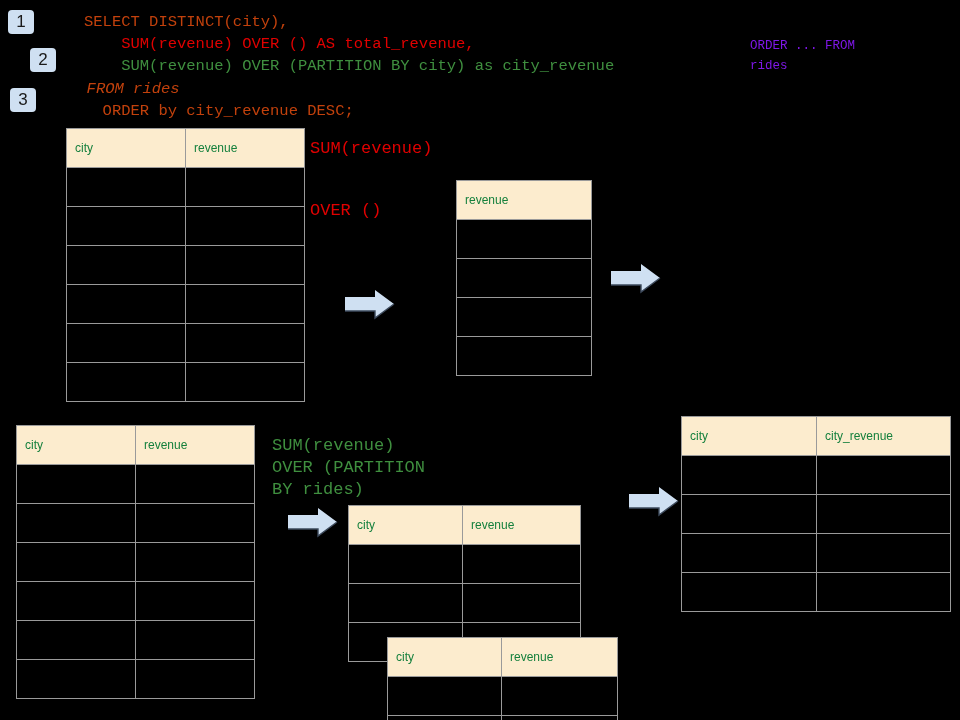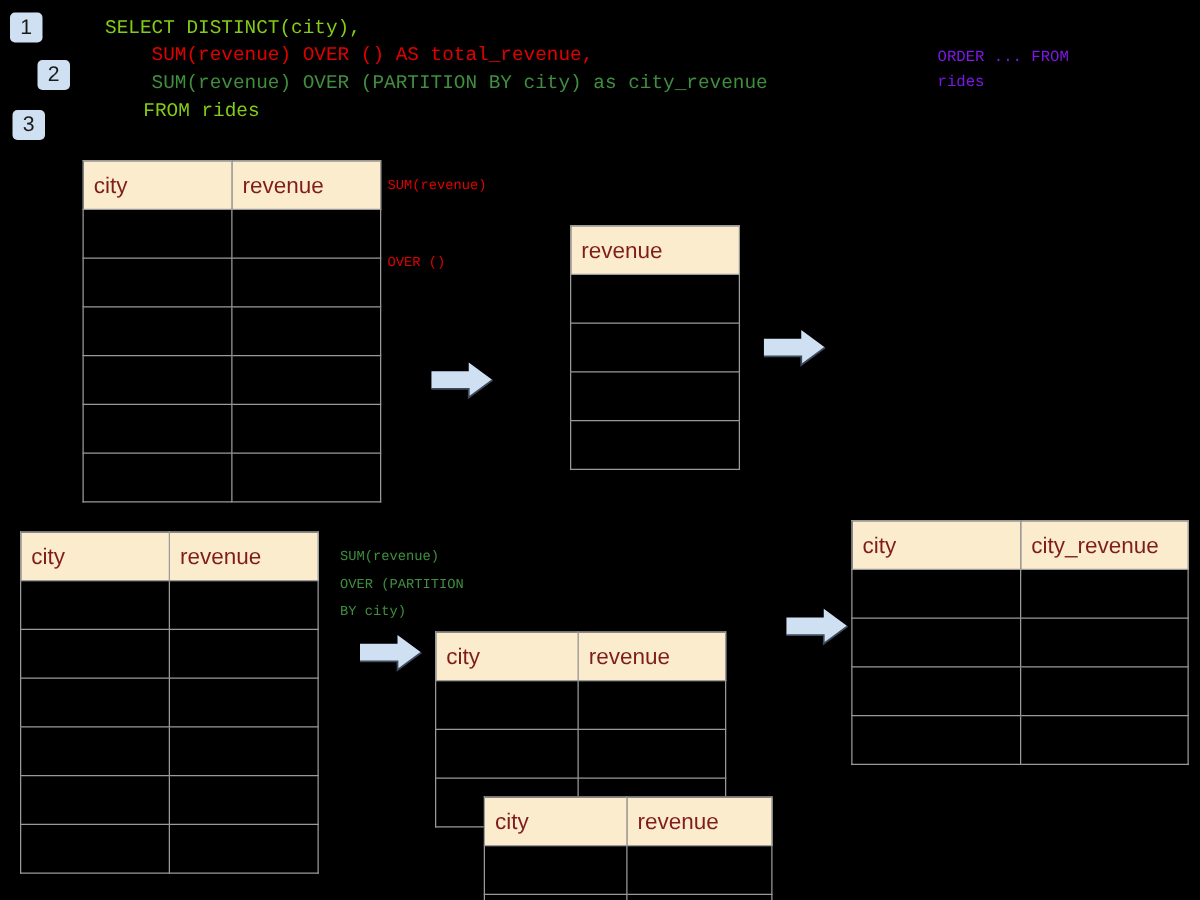--- a/index.html
+++ b/index.html
@@ -32,62 +32,62 @@
 
   
   .code {
     position: absolute;
     font-family: "Liberation Mono", monospace;
     font-size: 15.5px;
     line-height: 22px;
     white-space: pre;
     letter-spacing: 0px;
   }
-  .c-purple { color: #84cc16; }
+  .c-purple { color: #c2410c; }
   .c-red    { color: #e00000; }
   .c-green  { color: #3f8f3f; }
 
   .side-note {
     position: absolute;
     font-family: "Liberation Mono", monospace;
     font-size: 12.5px;
     line-height: 19px;
     white-space: pre;
     color: #7f17e8;
   }
 
   
   .annot {
     position: absolute;
     font-family: "Liberation Mono", monospace;
-    font-size: 11px;
+    font-size: 17px;
     line-height: 22px;
     white-space: pre;
   }
 
   
   .tbl {
     position: absolute;
     border-collapse: collapse;
     table-layout: fixed;
     background: #000000;
   }
   .tbl td {
     border: 1px solid #9a9a9a;
     padding: 0;
     height: 38px;
     background: #000000;
   }
   .tbl th {
     border: 1px solid #9a9a9a;
     background: #fcecce;
-    color: #7f1d1d;
+    color: #15803d;
     font-family: "Liberation Sans", sans-serif;
     font-weight: normal;
-    font-size: 18px;
+    font-size: 12px;
     text-align: left;
     padding: 0 0 0 8px;
     height: 38px;
   }
 
   
   .arrow {
     position: absolute;
   }
 </style>
@@ -96,31 +96,32 @@
 
 <div id="canvas">
 
   <div class="badge" style="left:8px;  top:10px;">1</div>
   <div class="badge" style="left:30px; top:48px;">2</div>
   <div class="badge" style="left:10px; top:88px;">3</div>
 
   <div class="code c-purple" style="left:84px; top:11px;">SELECT DISTINCT(city),</div>
   <div class="code c-green" style="left:84px; top:55px;">    SUM(revenue) OVER (PARTITION BY city) as city_revenue</div>
   <div class="code c-red" style="left:84px; top:33px;">    SUM(revenue) OVER () AS total_revenue,</div>
-  <div class="code c-purple" style="left:96px; top:78px;">  FROM rides</div>
+  <div class="code c-purple" style="left:68px; top:78px;font-style:italic;">  FROM rides</div>
+  <div class="code c-purple" style="left:84px; top:100px;">  ORDER by city_revenue DESC;</div>
 
   <div class="side-note" style="left:750px; top:37px;">ORDER ... FROM</div>
   <div class="side-note" style="left:750px; top:57px;">rides</div>
 
   <div class="annot c-red" style="left:310px; top:138px;">SUM(revenue)</div>
   <div class="annot c-red" style="left:310px; top:160px;margin-top:40px;">OVER ()</div>
 
   <div class="annot c-green" style="left:272px; top:435px;">SUM(revenue)</div>
   <div class="annot c-green" style="left:272px; top:457px;text-align:right;">OVER (PARTITION</div>
-  <div class="annot c-green" style="left:272px; top:479px;">BY city)</div>
+  <div class="annot c-green" style="left:272px; top:479px;">BY rides)</div>
 
   <table class="tbl" id="t-source-top" style="left:66px; top:128px; width:238px;">
     <colgroup>
         <col style="width:119px">
         <col style="width:119px">
       </colgroup>
     <thead>
         <tr>
       <th>city</th>
       <th>revenue</th>

